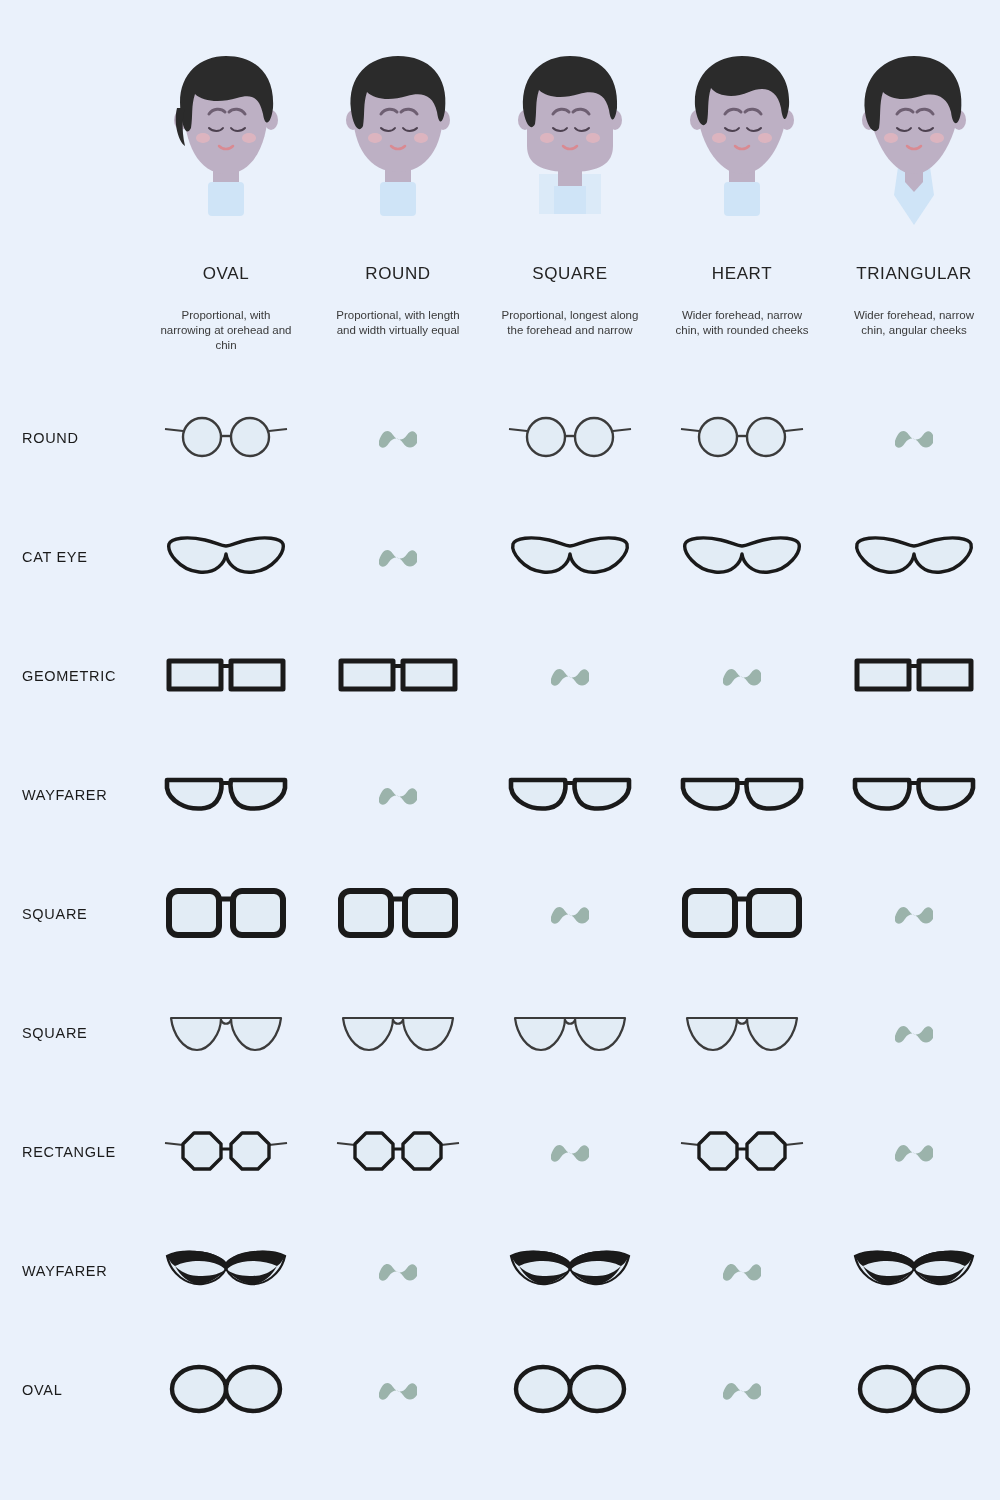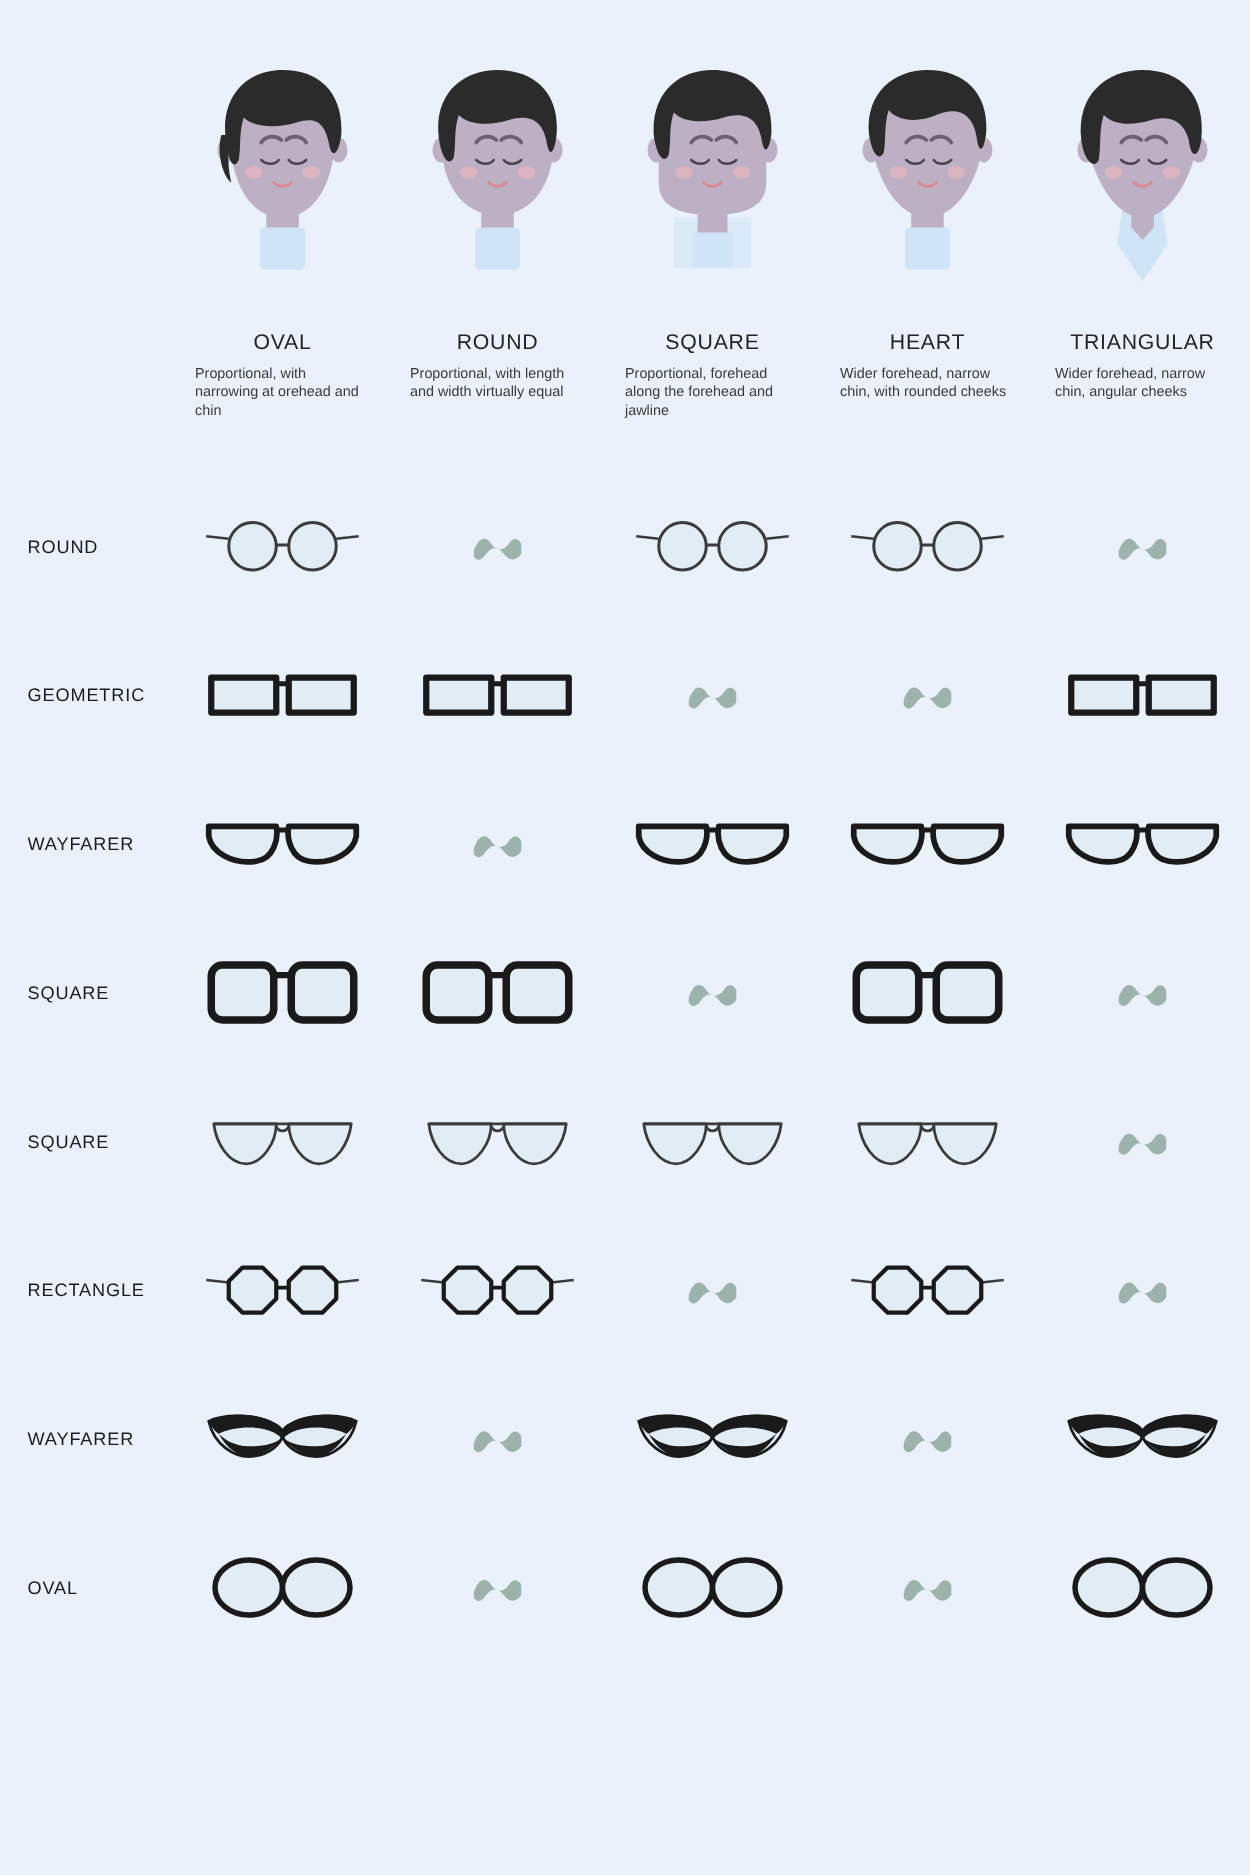--- a/index.html
+++ b/index.html
@@ -46,24 +46,24 @@
     position: relative;
   }
   .face-name {
     margin-top: 14px;
     font-size: 17px;
     letter-spacing: 0.6px;
     color: #232323;
     text-align: center;
   }
   .face-desc {
-    margin-top: 8px;
+    margin-top: 24px;
     font-size: 11.5px;
     line-height: 15px;
-    text-align: left;
+    text-align: center;
     color: #3a3a3a;
     max-width: 140px;
   }
 
   
   .grid {
     position: absolute;
     top: 378px;
     left: 0;
     width: 1000px;
@@ -149,21 +149,21 @@
             <path d="M58,64 C62,58 70,58 74,62" stroke="#6e5f72" stroke-width="3" fill="none" stroke-linecap="round"></path>
             <path d="M78,62 C82,58 90,58 94,64" stroke="#6e5f72" stroke-width="3" fill="none" stroke-linecap="round"></path>
             <path d="M58,78 C62,82 69,82 72,78" stroke="#4d4150" stroke-width="2" fill="none" stroke-linecap="round"></path>
             <path d="M80,78 C83,82 90,82 94,78" stroke="#4d4150" stroke-width="2" fill="none" stroke-linecap="round"></path>
             <ellipse cx="52" cy="88" rx="7" ry="5" fill="#e7b6bd" opacity="0.75"></ellipse>
             <ellipse cx="98" cy="88" rx="7" ry="5" fill="#e7b6bd" opacity="0.75"></ellipse>
             <path d="M68,96 C72,100 78,100 82,96" stroke="#d98a92" stroke-width="2.5" fill="none" stroke-linecap="round"></path>
             <path d="M28,58 C26,24 48,6 75,6 C104,6 124,24 122,58 C120,72 116,74 114,60 C110,42 98,40 84,44 C68,49 52,48 44,40 C40,52 42,62 40,74 C36,82 30,74 28,58 Z" fill="#2b2b2b"></path>
           </svg></div>
       <div class="face-name">SQUARE</div>
-      <div class="face-desc">Proportional, forehead along the forehead and jawline</div>
+      <div class="face-desc">Proportional, longest along the forehead and narrow</div>
     </div>
     <div class="face-col">
       <div class="face-art"><svg width="150" height="200" viewBox="0 0 150 200">
             <ellipse cx="30" cy="70" rx="7" ry="10" fill="#bdb0c4"></ellipse>
             <ellipse cx="120" cy="70" rx="7" ry="10" fill="#bdb0c4"></ellipse>
             <rect x="62" y="110" width="26" height="34" fill="#bdb0c4"></rect>
             <rect x="57" y="132" width="36" height="34" rx="4" fill="#cfe4f7"></rect>
             <path d="M30,54 C30,30 46,22 75,22 C104,22 120,30 120,54 C120,88 100,124 75,124 C50,124 30,88 30,54 Z" fill="#bdb0c4"></path>
             <path d="M58,64 C62,58 70,58 74,62" stroke="#6e5f72" stroke-width="3" fill="none" stroke-linecap="round"></path>
             <path d="M78,62 C82,58 90,58 94,64" stroke="#6e5f72" stroke-width="3" fill="none" stroke-linecap="round"></path>
@@ -233,20 +233,48 @@
             <circle cx="89" cy="34" r="19" fill="#e2ecf5" stroke="#3b3b3b" stroke-width="2.4"></circle>
           </svg>
         </div>
         <div class="cell">
           <svg width="46" height="30" viewBox="0 0 46 30">
             <path d="M4,18 C8,6 14,6 18,12 C22,18 28,18 32,12 C36,6 40,8 42,12 L42,20 C38,26 32,26 28,20 C24,14 18,14 14,20 C10,26 6,26 4,22 Z" fill="#9bb3ab"></path>
           </svg>
         </div>
       </div>
       <div class="grid-row">
+        <div class="row-label">CAT EYE</div>
+        <div class="cell">
+          <svg width="130" height="70" viewBox="0 0 130 70">
+            <path d="M8,22 C10,16 26,14 44,18 C54,20 60,24 65,24 C70,24 76,20 86,18 C104,14 120,16 122,22 C124,30 112,48 92,50 C74,52 66,40 65,32 C64,40 56,52 38,50 C18,48 6,30 8,22 Z" fill="#e2ecf5" stroke="#1a1a1a" stroke-width="3.4" stroke-linejoin="round"></path>
+          </svg>
+        </div>
+        <div class="cell">
+          <svg width="46" height="30" viewBox="0 0 46 30">
+            <path d="M4,18 C8,6 14,6 18,12 C22,18 28,18 32,12 C36,6 40,8 42,12 L42,20 C38,26 32,26 28,20 C24,14 18,14 14,20 C10,26 6,26 4,22 Z" fill="#9bb3ab"></path>
+          </svg>
+        </div>
+        <div class="cell">
+          <svg width="130" height="70" viewBox="0 0 130 70">
+            <path d="M8,22 C10,16 26,14 44,18 C54,20 60,24 65,24 C70,24 76,20 86,18 C104,14 120,16 122,22 C124,30 112,48 92,50 C74,52 66,40 65,32 C64,40 56,52 38,50 C18,48 6,30 8,22 Z" fill="#e2ecf5" stroke="#1a1a1a" stroke-width="3.4" stroke-linejoin="round"></path>
+          </svg>
+        </div>
+        <div class="cell">
+          <svg width="130" height="70" viewBox="0 0 130 70">
+            <path d="M8,22 C10,16 26,14 44,18 C54,20 60,24 65,24 C70,24 76,20 86,18 C104,14 120,16 122,22 C124,30 112,48 92,50 C74,52 66,40 65,32 C64,40 56,52 38,50 C18,48 6,30 8,22 Z" fill="#e2ecf5" stroke="#1a1a1a" stroke-width="3.4" stroke-linejoin="round"></path>
+          </svg>
+        </div>
+        <div class="cell">
+          <svg width="130" height="70" viewBox="0 0 130 70">
+            <path d="M8,22 C10,16 26,14 44,18 C54,20 60,24 65,24 C70,24 76,20 86,18 C104,14 120,16 122,22 C124,30 112,48 92,50 C74,52 66,40 65,32 C64,40 56,52 38,50 C18,48 6,30 8,22 Z" fill="#e2ecf5" stroke="#1a1a1a" stroke-width="3.4" stroke-linejoin="round"></path>
+          </svg>
+        </div>
+      </div>
+      <div class="grid-row">
         <div class="row-label">GEOMETRIC</div>
         <div class="cell">
           <svg width="130" height="70" viewBox="0 0 130 70">
             <path d="M8,20 L60,20 L60,48 L8,48 Z" fill="#e2ecf5" stroke="#1a1a1a" stroke-width="5" stroke-linejoin="round"></path>
             <path d="M70,20 L122,20 L122,48 L70,48 Z" fill="#e2ecf5" stroke="#1a1a1a" stroke-width="5" stroke-linejoin="round"></path>
             <line x1="60" y1="25" x2="70" y2="25" stroke="#1a1a1a" stroke-width="4"></line>
           </svg>
         </div>
         <div class="cell">
           <svg width="130" height="70" viewBox="0 0 130 70">

